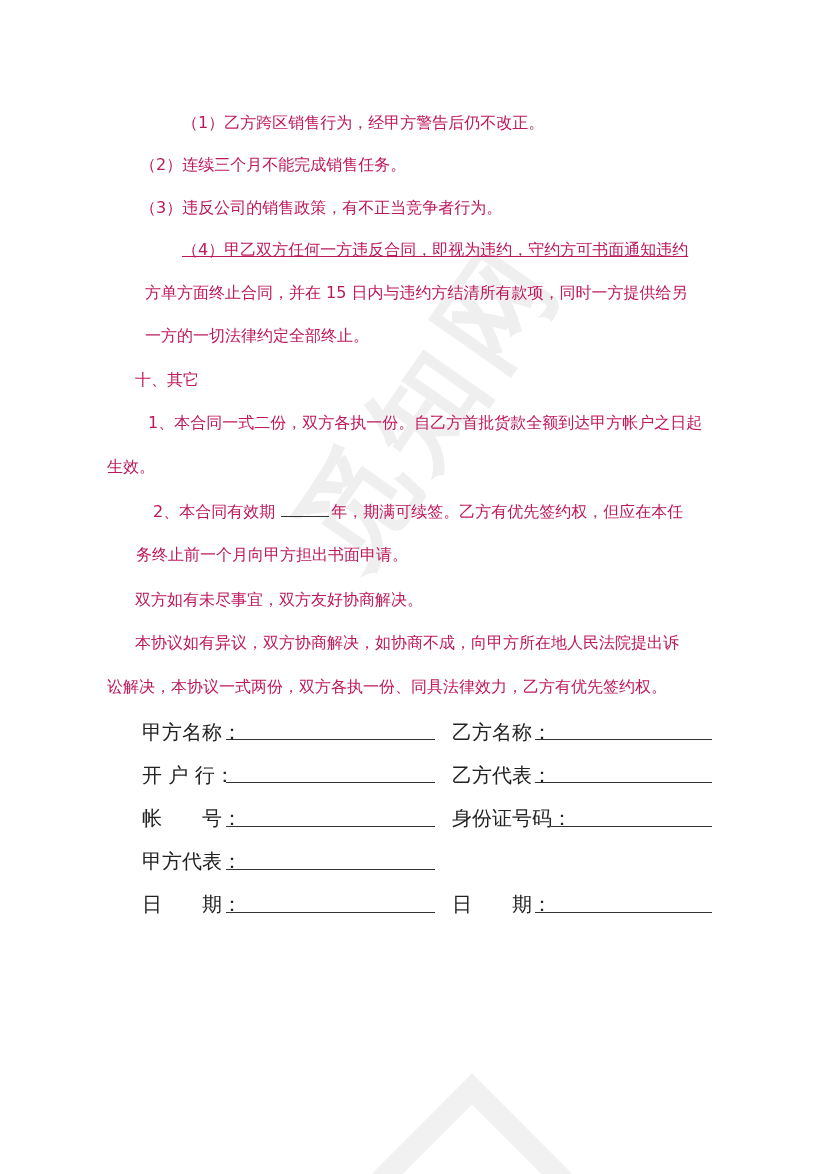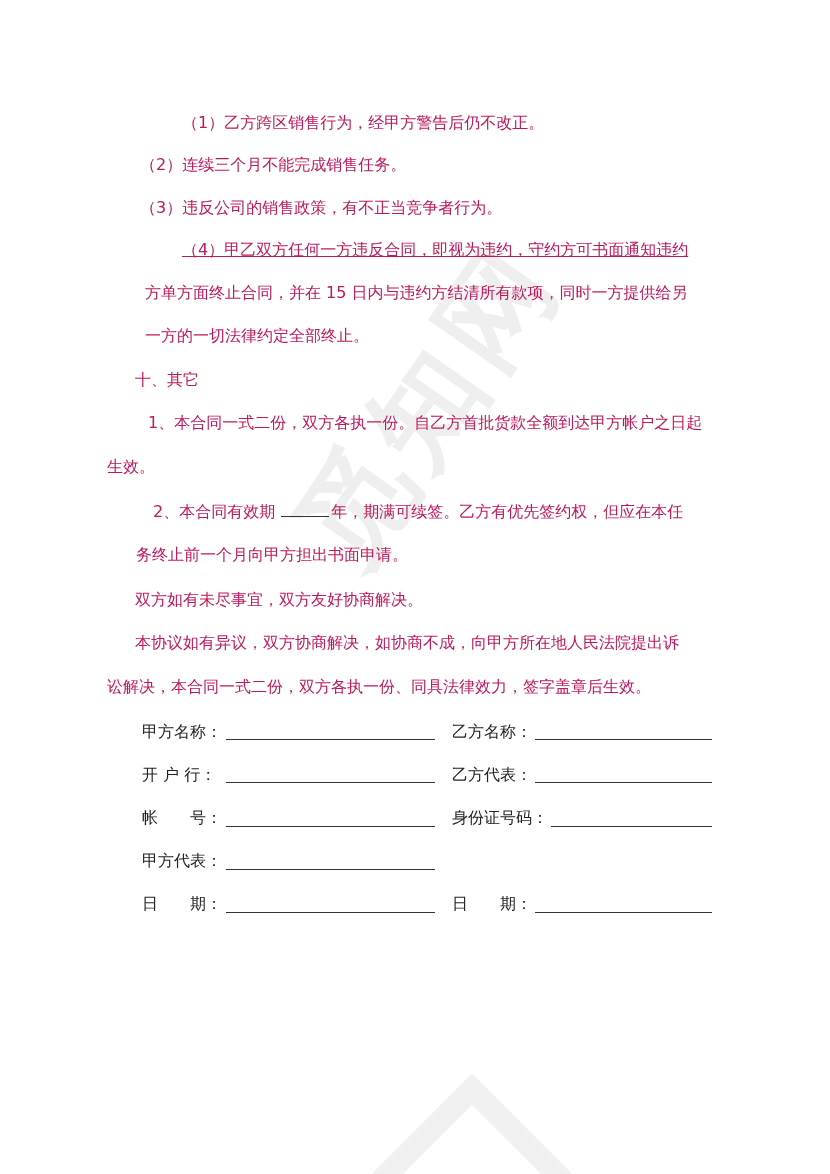--- a/index.html
+++ b/index.html
@@ -5,21 +5,21 @@
   html, body { margin: 0; padding: 0; background: #ffffff; }
   body {
     width: 830px; height: 1174px; position: relative; overflow: hidden;
     font-family: "DejaVu Sans", sans-serif; color: #222222;
   }
   .line {
     position: absolute; font-size: 16px; white-space: nowrap; line-height: 20px;
     color: #be185d; z-index: 2;
   }
   .field-label {
-    position: absolute; font-size: 16px; white-space: nowrap; line-height: 20px; z-index: 2;
+    position: absolute; font-size: 20px; white-space: nowrap; line-height: 20px; z-index: 2;
   }
   .uline {
     position: absolute; height: 0; border-bottom: 1.3px solid #333333; z-index: 2;
   }
   .inline-blank {
     display: inline-block; width: 48px; border-bottom: 1.3px solid #333; height: 16px;
     margin: 0 2px 0 6px; vertical-align: baseline;
   }
   .watermark {
     position: absolute; z-index: 1; color: #efefef; font-weight: bold;
@@ -45,21 +45,21 @@
 <div class="line" style="left:145px; top:326px;">一方的一切法律约定全部终止。</div>
 <div class="line" style="left:135px; top:370px;">十、其它</div>
 <div class="line" style="left:148px; top:413px;">1、本合同一式二份，双方各执一份。自乙方首批货款全额到达甲方帐户之日起</div>
 <div class="line" style="left:107px; top:457px;">生效。</div>
 <div class="line" style="left:153px; top:500px;">
   <span>2、本合同有效期</span><span class="inline-blank"></span><span>年，期满可续签。乙方有优先签约权，但应在本任</span>
 </div>
 <div class="line" style="left:136px; top:545px;">务终止前一个月向甲方担出书面申请。</div>
 <div class="line" style="left:135px; top:590px;">双方如有未尽事宜，双方友好协商解决。</div>
 <div class="line" style="left:135px; top:633px;">本协议如有异议，双方协商解决，如协商不成，向甲方所在地人民法院提出诉</div>
-<div class="line" style="left:107px; top:677px;">讼解决，本合同一式二份，双方各执一份、同具法律效力，签字盖章后生效。</div>
+<div class="line" style="left:107px; top:677px;">讼解决，本协议一式两份，双方各执一份、同具法律效力，乙方有优先签约权。</div>
 
 <div class="field-label" style="left:142px; top:722px;">甲方名称：</div>
 <div class="uline" style="left:226px; top:739px; width:209px;"></div>
 <div class="field-label" style="left:142px; top:765px;">开 户 行：</div>
 <div class="uline" style="left:226px; top:782px; width:209px;"></div>
 <div class="field-label" style="left:142px; top:808px;">帐　　号：</div>
 <div class="uline" style="left:226px; top:826px; width:209px;"></div>
 <div class="field-label" style="left:142px; top:851px;">甲方代表：</div>
 <div class="uline" style="left:226px; top:869px; width:209px;"></div>
 <div class="field-label" style="left:142px; top:894px;">日　　期：</div>

